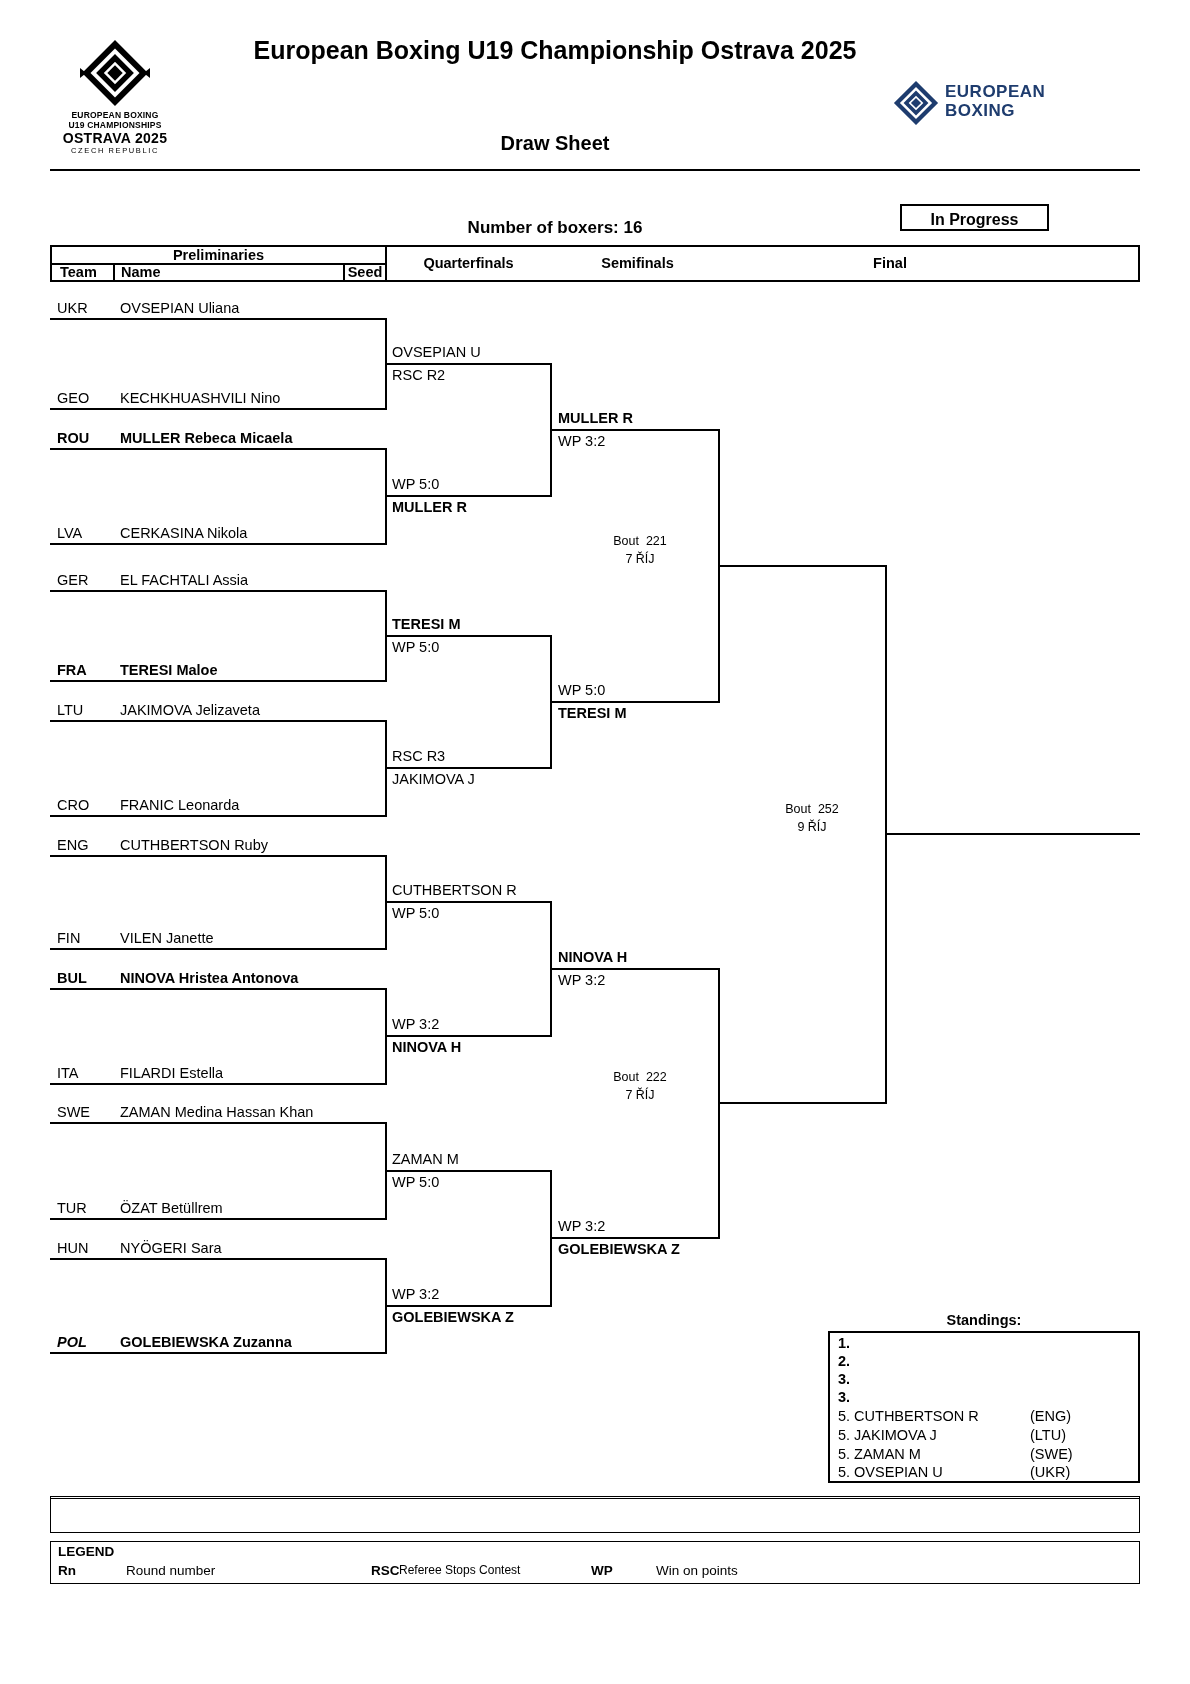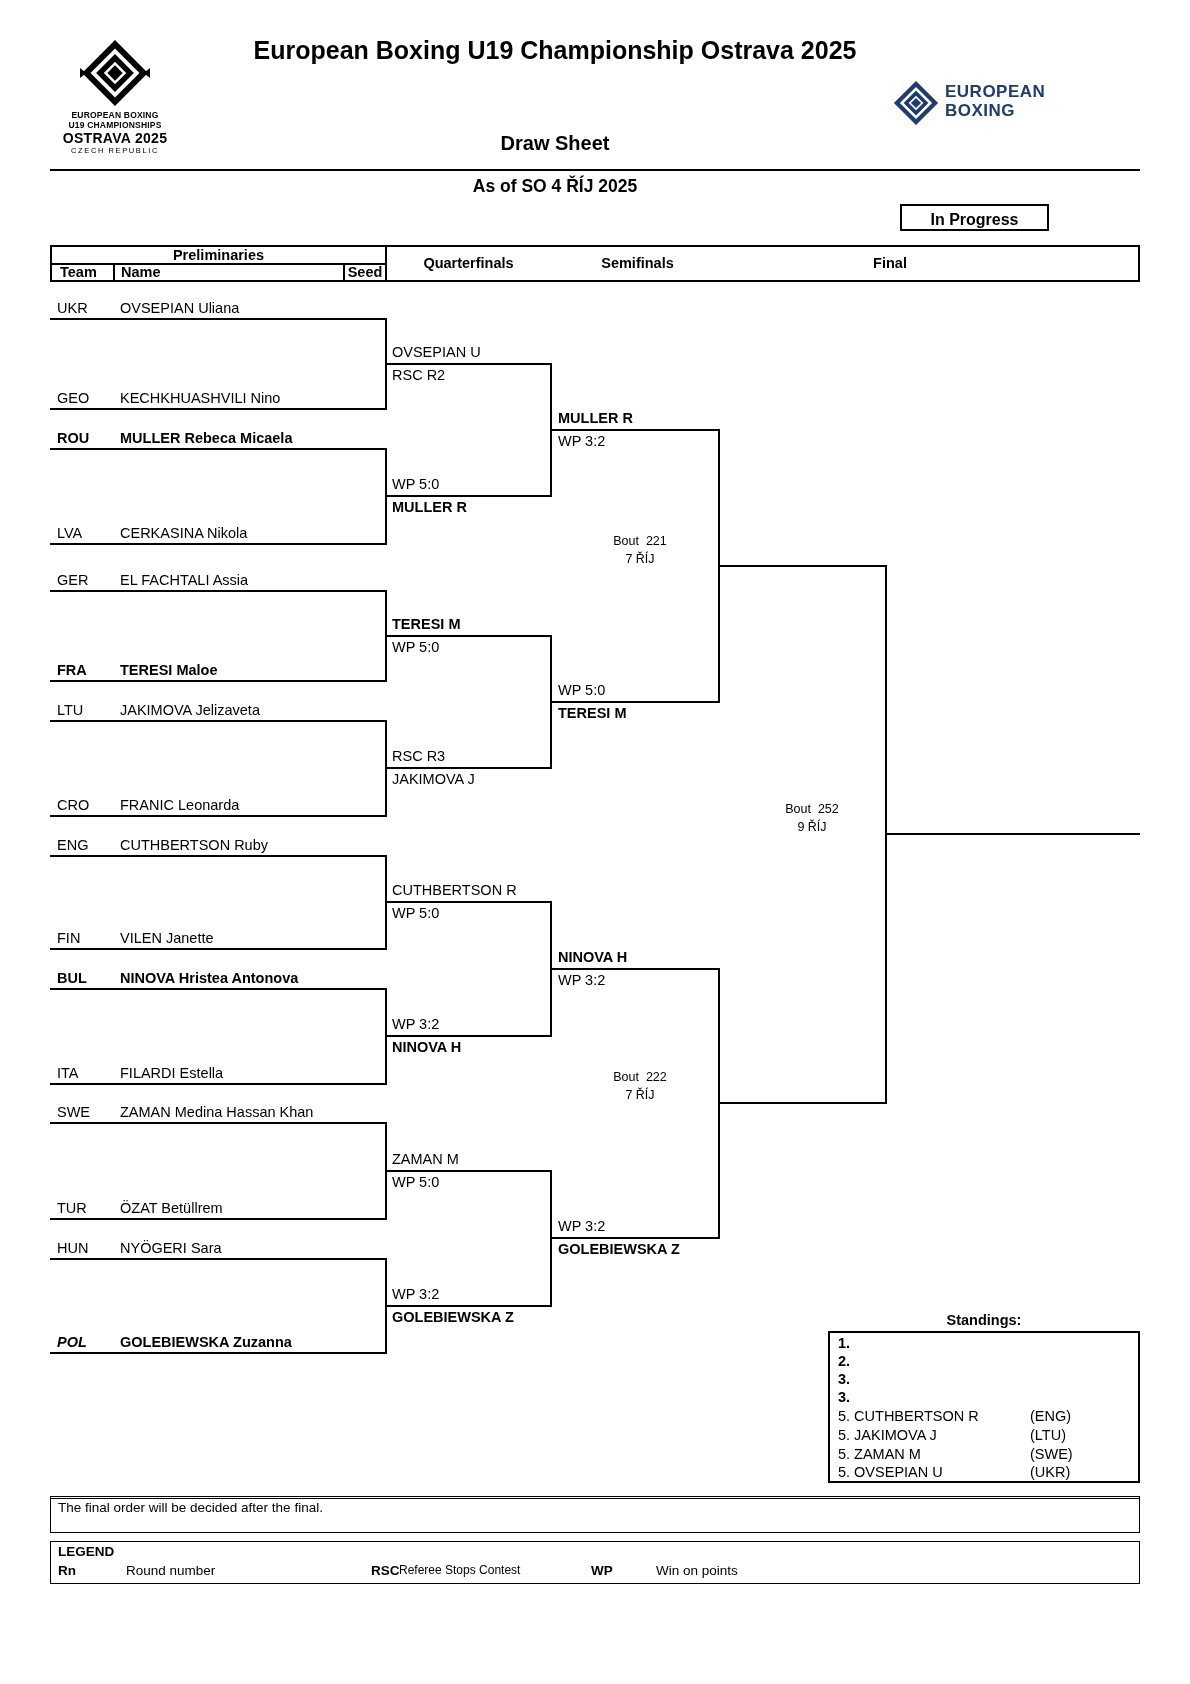--- a/index.html
+++ b/index.html
@@ -44,23 +44,23 @@
       <path fill="#1e3c6e" fill-rule="evenodd" d="M50 23 L77 50 L50 77 L23 50 Z M50 34 L66 50 L50 66 L34 50 Z"></path>
       <path fill="#1e3c6e" d="M50 39 L61 50 L50 61 L39 50 Z"></path>
     </svg>
     <div class="abs navy b" style="left:52px;top:2px;font-size:17px;line-height:19px;letter-spacing:0.5px;">
       <div>EUROPEAN</div>
       <div>BOXING</div>
     </div>
   </div>
 
   <div class="hl thin" style="left:50px;top:169px;width:1090px;"></div>
-  <div class="abs c b" style="left:50px;top:176px;width:1010px;font-size:17.5px;">As of SO 4 ŘÍJ 2025</div>
 
   <div class="abs c b" style="left:900px;top:204px;width:149px;height:27px;border:2px solid #000;font-size:16px;line-height:27px;box-sizing:border-box;">In Progress</div>
+  <div class="abs c b" style="left:50px;top:218px;width:1010px;font-size:17px;">Number of boxers: 16</div>
 
   <div class="hl" style="left:50px;top:245px;width:1090px;"></div>
   <div class="hl" style="left:50px;top:280px;width:1090px;"></div>
   <div class="vl" style="left:50px;top:245px;height:37px;"></div>
   <div class="vl" style="left:1138px;top:245px;height:37px;"></div>
   <div class="vl" style="left:385px;top:245px;height:37px;"></div>
   <div class="hl" style="left:50px;top:263px;width:337px;"></div>
   <div class="vl" style="left:113px;top:263px;height:19px;"></div>
   <div class="vl" style="left:343px;top:263px;height:19px;"></div>
 
@@ -230,21 +230,20 @@
   <div class="t" style="left:1030px;top:1408px;">(ENG)</div>
   <div class="t" style="left:838px;top:1427px;"><span>5.</span><span style="margin-left:4px;">JAKIMOVA J</span></div>
   <div class="t" style="left:1030px;top:1427px;">(LTU)</div>
   <div class="t" style="left:838px;top:1446px;"><span>5.</span><span style="margin-left:4px;">ZAMAN M</span></div>
   <div class="t" style="left:1030px;top:1446px;">(SWE)</div>
   <div class="t" style="left:838px;top:1464px;"><span>5.</span><span style="margin-left:4px;">OVSEPIAN U</span></div>
   <div class="t" style="left:1030px;top:1464px;">(UKR)</div>
 
   <div class="abs" style="left:50px;top:1496px;width:1090px;height:37px;border:1.5px solid #000;box-sizing:border-box;">
     <div style="border-top:1.5px solid #000;margin-top:1px;"></div>
-    <div style="font-size:13.5px;padding:1px 0 0 7px;line-height:15px;">The final order will be decided after the final.</div>
   </div>
 
   <div class="abs" style="left:50px;top:1541px;width:1090px;height:43px;border:1.5px solid #000;box-sizing:border-box;">
     <div style="font-size:13.5px;font-weight:700;padding:2px 0 0 7px;line-height:16px;">LEGEND</div>
     <div class="abs b" style="left:7px;top:21px;font-size:13.5px;">Rn</div>
     <div class="abs" style="left:75px;top:21px;font-size:13.5px;">Round number</div>
     <div class="abs b" style="left:280px;top:21px;font-size:13.5px;padding-left:40px;">RSC</div>
     <div class="abs" style="left:348px;top:21px;font-size:12px;">Referee Stops Contest</div>
     <div class="abs b" style="left:540px;top:21px;font-size:13.5px;">WP</div>
     <div class="abs" style="left:605px;top:21px;font-size:13.5px;">Win on points</div>

